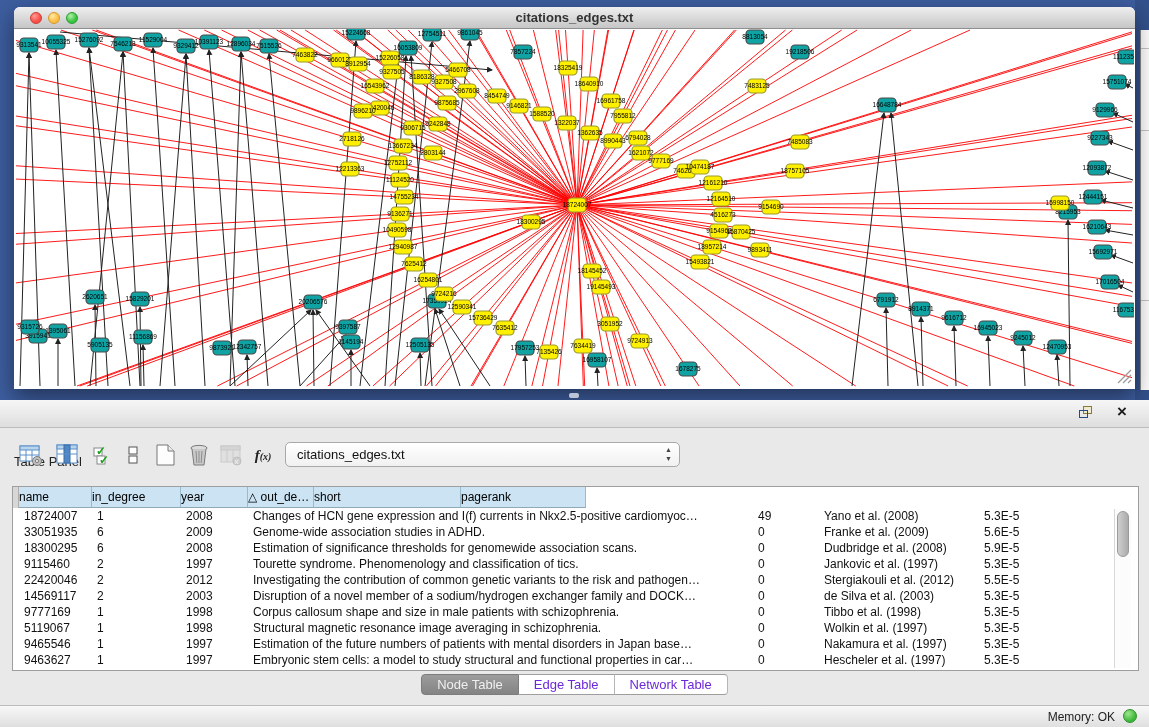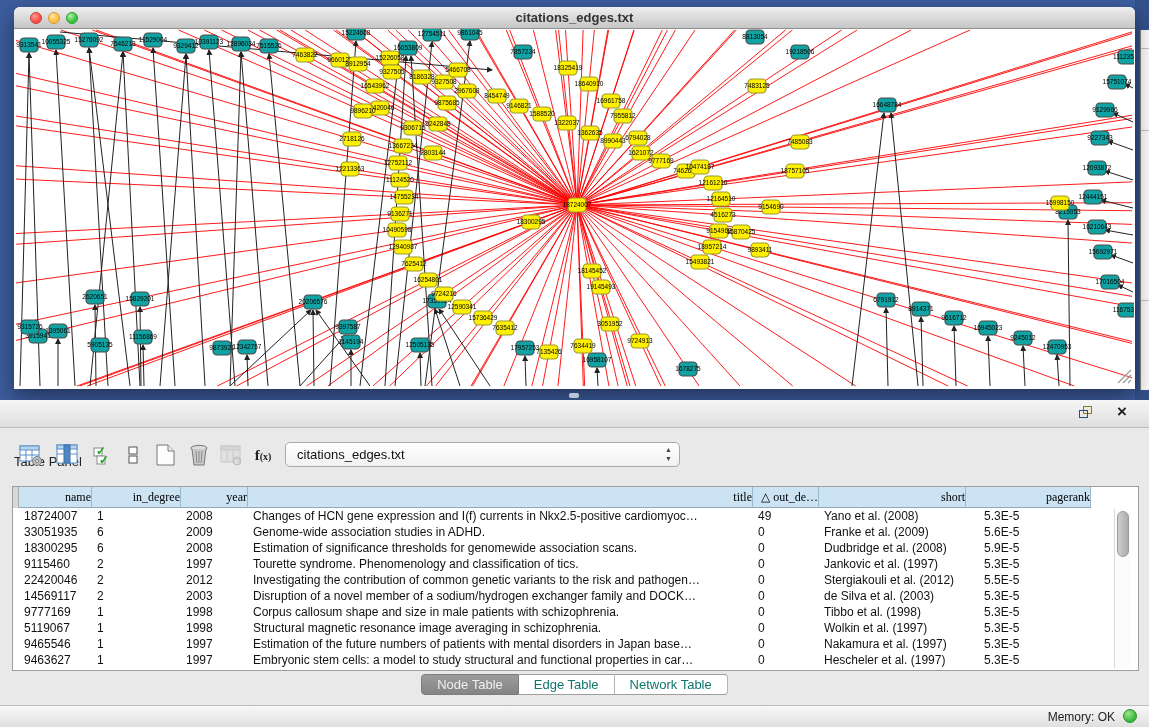--- a/index.html
+++ b/index.html
@@ -35,44 +35,44 @@
   #tp-header { position:absolute; left:0; top:0; width:100%; height:28px;
     background:linear-gradient(#f6f6f6,#dedede); border-bottom:1px solid #bdbdbd; }
   #tp-header .tp-title { position:absolute; left:14px; top:6px; font-size:13px; color:#222;margin-top:48px; }
   #tp-float { position:absolute; right:54px; top:6px; width:16px; height:14px; }
   #tp-float .sq1 { position:absolute; left:4px; top:0; width:9px; height:8px; border:1px solid #8a7a3a; background:#f0ead0; }
   #tp-float .sq2 { position:absolute; left:0; top:4px; width:9px; height:8px; border:1px solid #274a80; background:transparent; }
   #tp-close { position:absolute; right:22px; top:2px; font-size:17px; font-weight:bold; color:#1c1c1c; cursor:default; }
 
   #tp-toolbar { position:absolute; left:0; top:32px; width:100%; height:50px; }
   .tbtn { position:absolute; top:8px; width:30px; height:30px; display:flex; align-items:center; justify-content:center; }
-  #fx-label { font-size:15px; font-family:"Liberation Serif", serif; font-weight:bold; color:#222; }
+  #fx-label { font-size:15px; font-style:italic; font-family:"Liberation Serif", serif; font-weight:bold; color:#222; }
   #fx-label small { font-size:10px; font-weight:bold; }
   #table-selector { position:absolute; left:285px; top:10px; width:395px; height:25px;
     background:linear-gradient(#ffffff,#f1f1f1); border:1px solid #a9a9a9; border-radius:5px;
     font-size:13px; color:#111; line-height:23px; padding-left:11px; }
   #table-selector .arrows { position:absolute; right:7px; top:2px; font-size:7px; line-height:9px; color:#444; text-align:center; }
 
   #grid-container { position:absolute; left:12px; top:86px; width:1127px; height:185px;
     background:#fff; border:1px solid #9e9e9e; }
   #grid-gutter { position:absolute; left:0; top:0; width:6px; height:21px; background:#d7d7d7; border-right:1px solid #aeaeae; }
   #grid-head { position:absolute; left:6px; top:0; height:21px; display:flex; }
   .th { height:21px; background:#cbe3f3; border-right:1px solid #99b9cd; border-bottom:1px solid #8fa9ba;
-        font-size:12px; color:#000; text-align:right; line-height:20px; overflow:hidden; white-space:nowrap;font-family:Liberation Serif, serif; }
+        font-size:12px; color:#000; text-align:left; line-height:20px; overflow:hidden; white-space:nowrap; }
   #grid-body { position:absolute; left:6px; top:21px; }
   .tr { display:flex; height:16px; }
   .td { font-size:12px; color:#111; line-height:16px; padding-left:5px; overflow:hidden; white-space:nowrap; }
   .c0{width:73px} .c1{width:89px} .c2{width:67px} .c3{width:505px} .c4{width:66px} .c5{width:147px} .c6{width:125px}
   .td.c6{ padding-left:18px; }
   #v-scrollbar { position:absolute; right:7px; top:22px; bottom:2px; width:17px; background:#fcfcfc; border-left:1px solid #d8d8d8; }
   #v-thumb { position:absolute; left:2px; top:2px; width:12px; height:46px; border-radius:7px;
      background:linear-gradient(90deg,#cfcfcf,#ababab); border:1px solid #9a9a9a; }
 
   #table-tabs { position:absolute; left:0; right:0; top:274px; height:22px; display:flex; justify-content:center; }
-  .tab { height:21px; line-height:20px; font-size:13px; padding:0 15px; background:#fff; color:#0f766e;
+  .tab { height:21px; line-height:20px; font-size:13px; padding:0 15px; background:#fff; color:#6d28d9;
          border-top:1px solid #9e9e9e; border-bottom:1px solid #9e9e9e; border-right:1px solid #b5b5b5; }
   .tab:first-child { border-left:1px solid #9e9e9e; border-radius:4px 0 0 4px; }
   .tab:last-child  { border-radius:0 4px 4px 0; }
   .tab.active { background:linear-gradient(#9c9c9c,#848484); color:#f0f0f0; border-color:#7d7d7d; }
 
   
   #status-bar { position:absolute; left:0; top:705px; width:1149px; height:22px;
     background:linear-gradient(#f8f8f8,#dfdfdf); border-top:1px solid #bdbdbd; }
   #memory-label { position:absolute; right:34px; top:4px; font-size:12px; color:#222; }
   #memory-dot { position:absolute; right:12px; top:3px; width:14px; height:14px; border-radius:50%;
@@ -665,21 +665,20 @@
       <span class="arrows">▲<br>▼</span>
     </div>
   </div>
 
   <div id="grid-container">
     <div id="grid-gutter"></div>
     <div id="grid-head">
         <div class="th c0">name</div>
         <div class="th c1">in_degree</div>
         <div class="th c2">year</div>
-        <div class="th c3">title</div>
         <div class="th c4">△ out_de…</div>
         <div class="th c5">short</div>
         <div class="th c6">pagerank</div>
       </div>
     <div id="grid-body">
         <div class="tr">
           <div class="td c0">18724007</div>
           <div class="td c1">1</div>
           <div class="td c2">2008</div>
           <div class="td c3">Changes of HCN gene expression and I(f) currents in Nkx2.5-positive cardiomyoc…</div>

